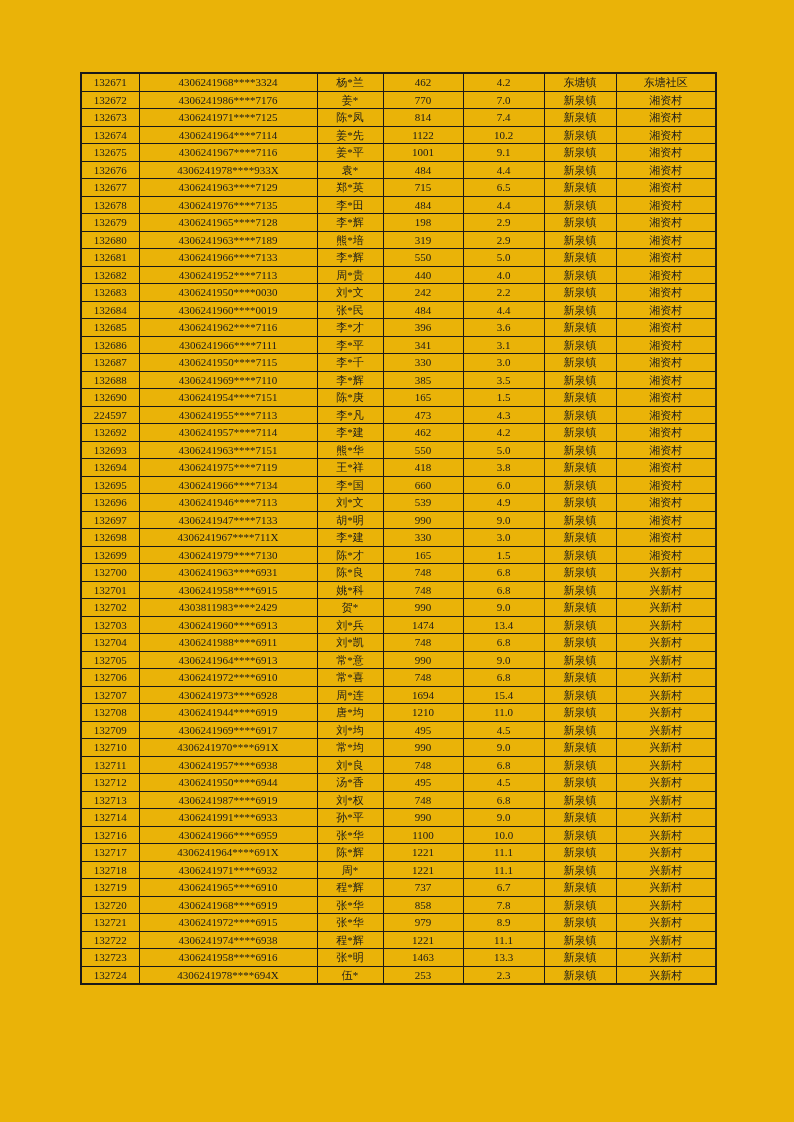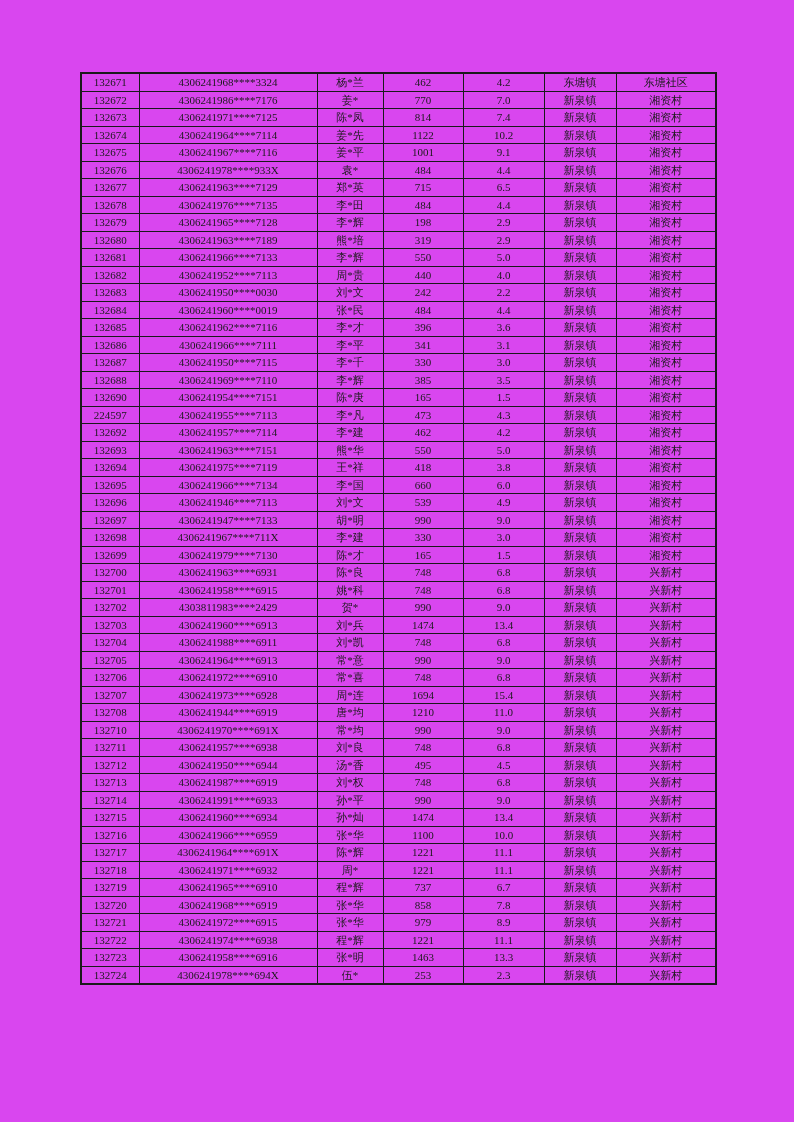--- a/index.html
+++ b/index.html
@@ -12,21 +12,21 @@
     height: 1122px;
     position: relative;
     font-family: "Liberation Serif", "DejaVu Serif", serif;
     color: #1a1a1a;
     overflow: hidden;
   }
   .page {
     position: absolute;
     left: 0; top: 0;
     width: 794px; height: 1122px;
-    background: #d946ef;
+    background: #eab308;
   }
   table.records {
     position: absolute;
     left: 80px;
     top: 72px;
     width: 635px;
     border-collapse: collapse;
     table-layout: fixed;
     border: 2px solid #1a1a1a;
   }
@@ -393,20 +393,29 @@
         <tr>
           <td>132708</td>
           <td>4306241944****6919</td>
           <td>唐*均</td>
           <td>1210</td>
           <td>11.0</td>
           <td>新泉镇</td>
           <td>兴新村</td>
         </tr>
         <tr>
+          <td>132709</td>
+          <td>4306241969****6917</td>
+          <td>刘*均</td>
+          <td>495</td>
+          <td>4.5</td>
+          <td>新泉镇</td>
+          <td>兴新村</td>
+        </tr>
+        <tr>
           <td>132710</td>
           <td>4306241970****691X</td>
           <td>常*均</td>
           <td>990</td>
           <td>9.0</td>
           <td>新泉镇</td>
           <td>兴新村</td>
         </tr>
         <tr>
           <td>132711</td>
@@ -438,29 +447,20 @@
         <tr>
           <td>132714</td>
           <td>4306241991****6933</td>
           <td>孙*平</td>
           <td>990</td>
           <td>9.0</td>
           <td>新泉镇</td>
           <td>兴新村</td>
         </tr>
         <tr>
-          <td>132715</td>
-          <td>4306241960****6934</td>
-          <td>孙*灿</td>
-          <td>1474</td>
-          <td>13.4</td>
-          <td>新泉镇</td>
-          <td>兴新村</td>
-        </tr>
-        <tr>
           <td>132716</td>
           <td>4306241966****6959</td>
           <td>张*华</td>
           <td>1100</td>
           <td>10.0</td>
           <td>新泉镇</td>
           <td>兴新村</td>
         </tr>
         <tr>
           <td>132717</td>

